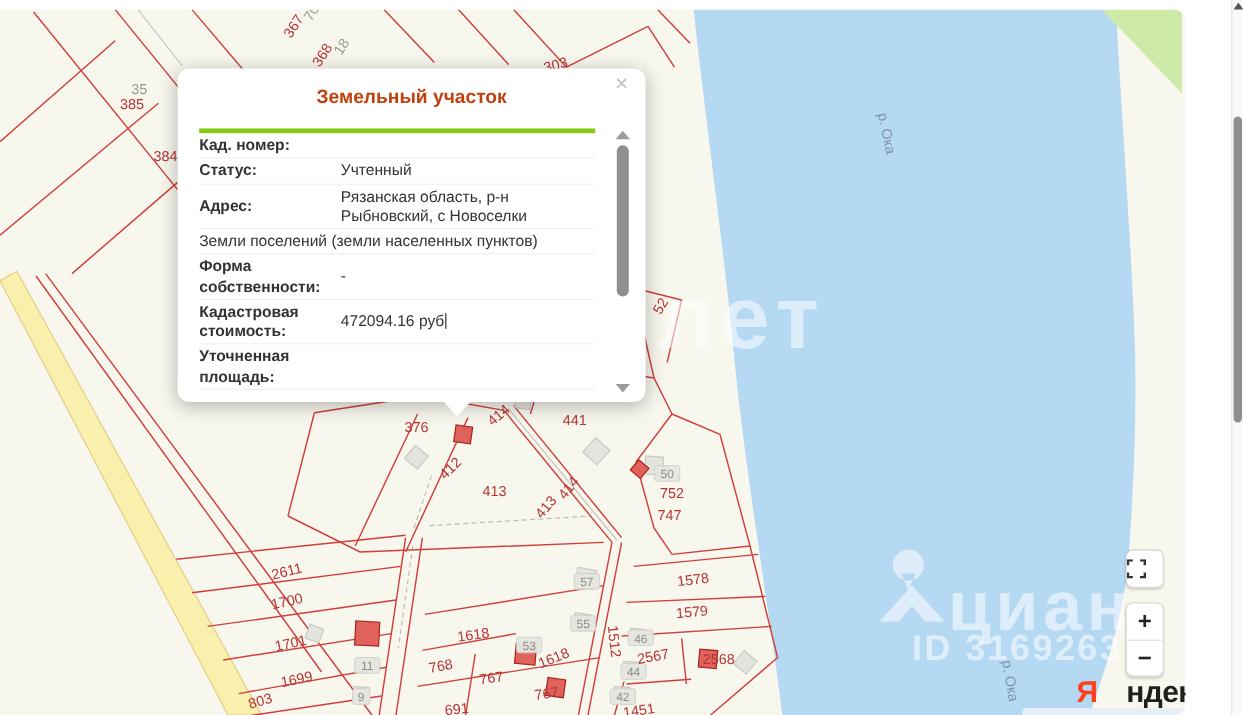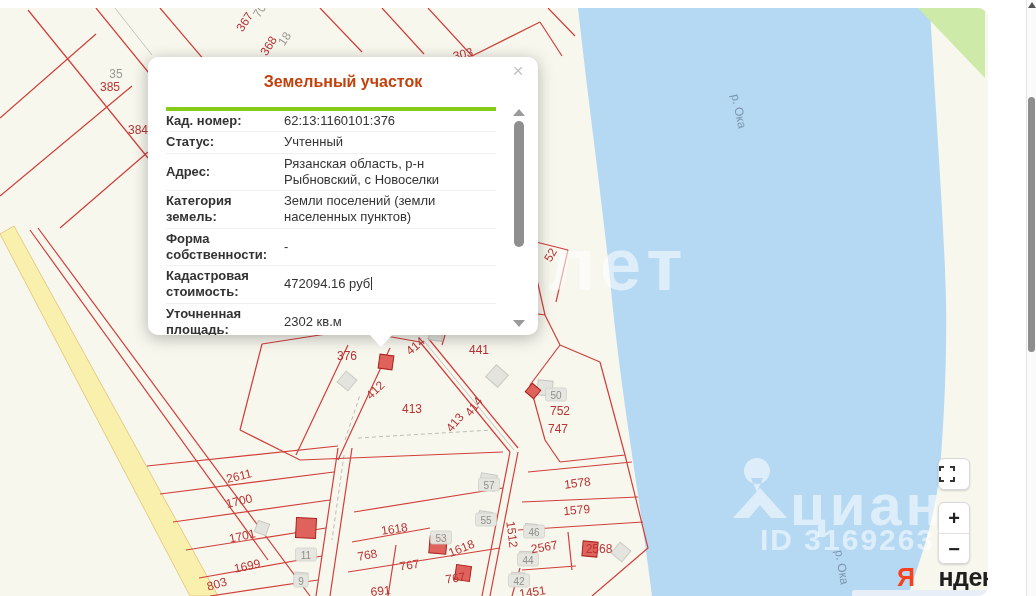--- a/index.html
+++ b/index.html
@@ -212,45 +212,42 @@
   </div>
   <div class="copyright-chip"></div>
 </div>
 
 <div class="popup">
   <div class="popup-title">Земельный участок</div>
   <div class="popup-close">×</div>
   <div class="popup-rows" id="popup-rows">
       <div class="prow">
         <div class="plab">Кад. номер:</div>
-        <div class="pval">62:13:1160101:376</div>
       </div>
       <div class="prow">
         <div class="plab">Статус:</div>
         <div class="pval">Учтенный</div>
       </div>
       <div class="prow">
         <div class="plab">Адрес:</div>
         <div class="pval">Рязанская область, р-н Рыбновский, с Новоселки</div>
       </div>
       <div class="prow">
-        <div class="plab">Категория земель:</div>
         <div class="pval">Земли поселений (земли населенных пунктов)</div>
       </div>
       <div class="prow">
         <div class="plab">Форма собственности:</div>
         <div class="pval">-</div>
       </div>
       <div class="prow">
         <div class="plab">Кадастровая стоимость:</div>
         <div class="pval">472094.16 руб<span class="caret"></span></div>
       </div>
       <div class="prow">
         <div class="plab">Уточненная площадь:</div>
-        <div class="pval">2302 кв.м</div>
       </div>
     </div>
   <div class="popup-scroll">
     <div class="ps-arrow up"></div>
     <div class="ps-thumb"></div>
     <div class="ps-arrow down"></div>
   </div>
   <div class="popup-tail"></div>
 </div>
 

